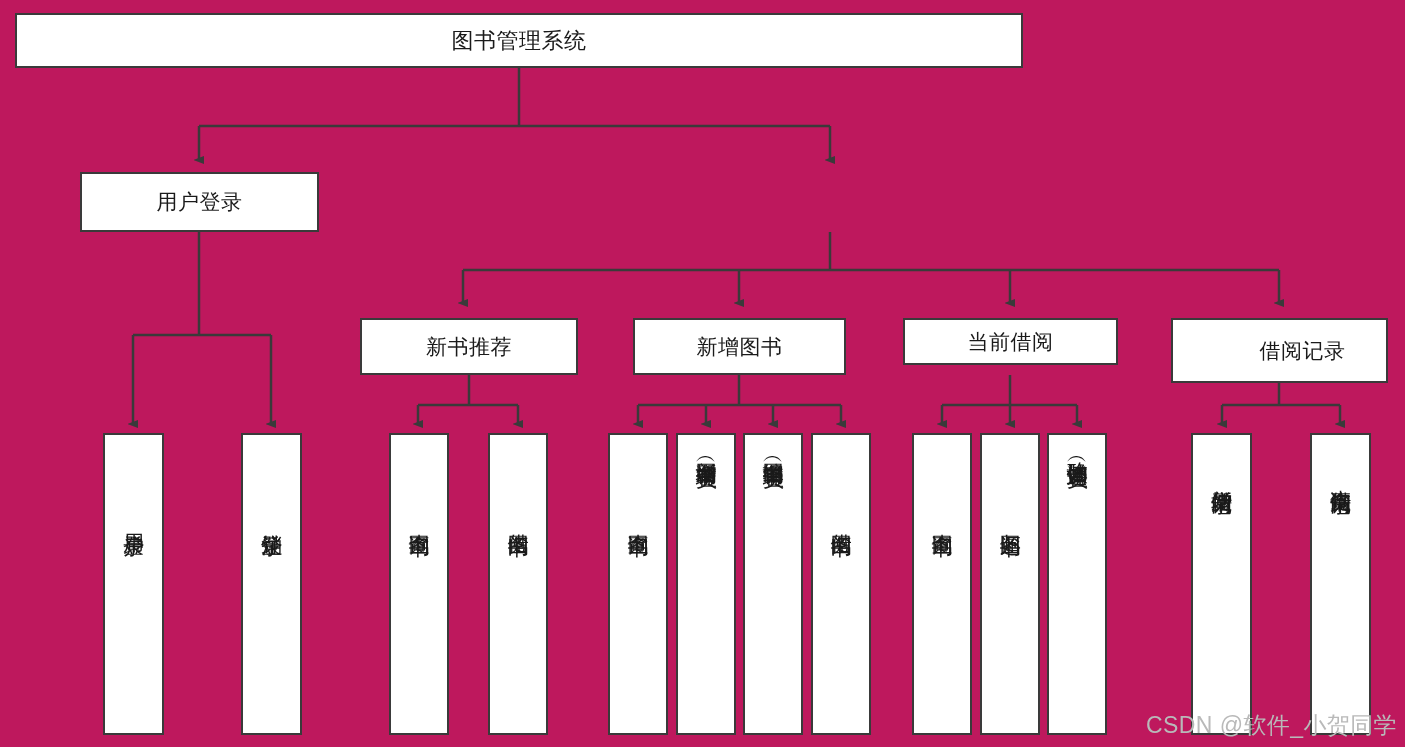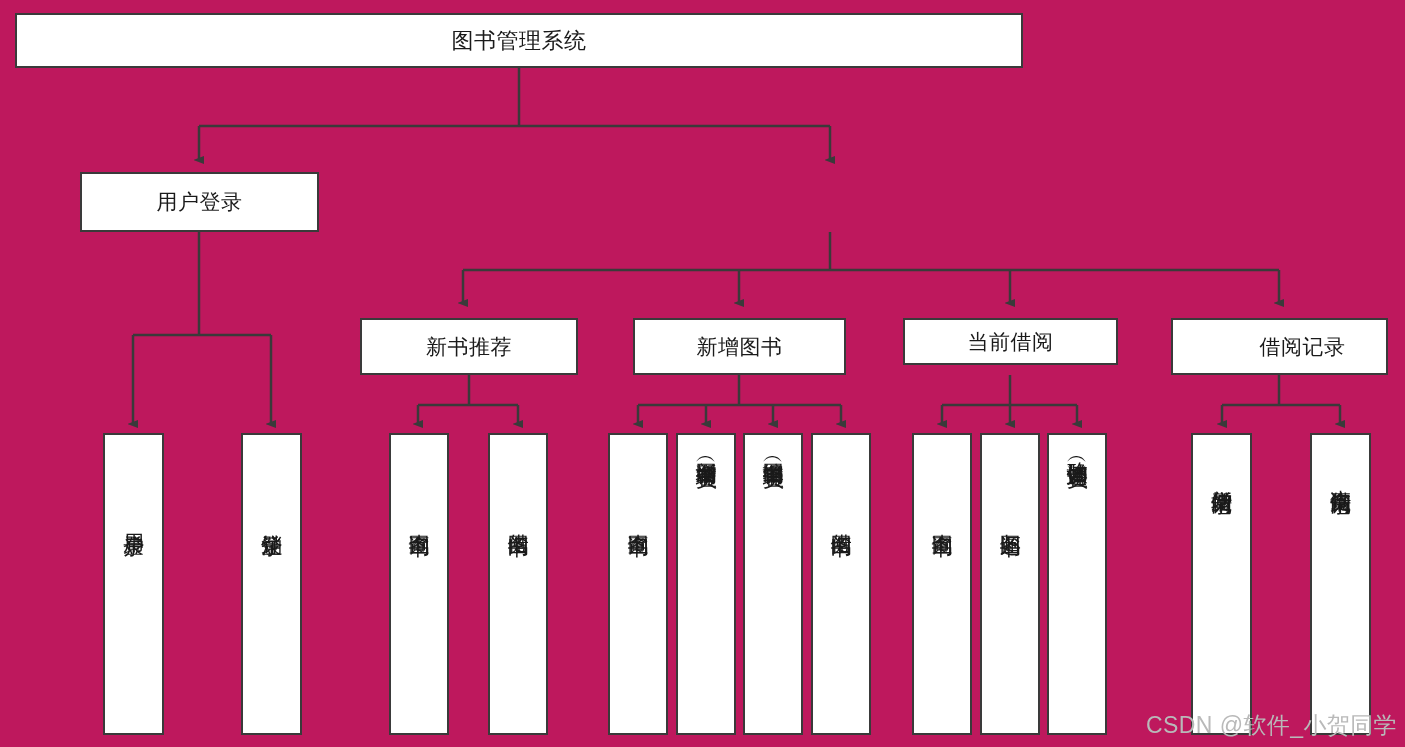--- a/index.html
+++ b/index.html
@@ -132,21 +132,21 @@
 
   <div class="node node-h" style="left:360px; top:318px; width:218px; height:57px;">
     <span>新书推荐</span>
   </div>
   <div class="node node-h" style="left:633px; top:318px; width:213px; height:57px;">
     <span>新增图书</span>
   </div>
   <div class="node node-h" style="left:903px; top:318px; width:215px; height:47px;">
     <span>当前借阅</span>
   </div>
-  <div class="node node-h" style="left:1171px; top:318px; width:217px; height:57px;padding-left:46px;">
+  <div class="node node-h" style="left:1171px; top:318px; width:217px; height:65px;padding-left:46px;">
     <span>借阅记录</span>
   </div>
 
   <div class="node node-v" style="left:103px; top:433px; width:61px; height:302px; padding-top:82px;">
     <span class="vtext">用户登录</span>
   </div>
   <div class="node node-v" style="left:241px; top:433px; width:61px; height:302px; padding-top:82px;">
     <span class="vtext">注销登录</span>
   </div>
 

